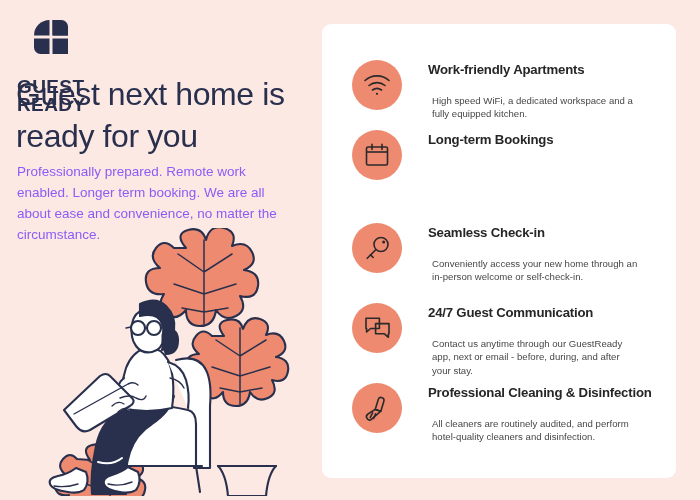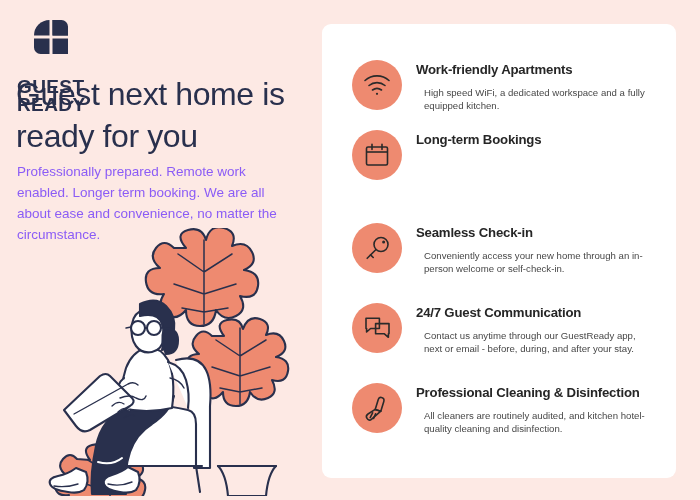--- a/index.html
+++ b/index.html
@@ -43,24 +43,24 @@
   .fi-0{top:36px}.fi-1{top:106px}.fi-2{top:199px}.fi-3{top:279px}.fi-4{top:359px}
 
   .badge{
     flex:0 0 auto;width:50px;height:50px;border-radius:50%;
     background:#ee8a70;display:flex;align-items:center;justify-content:center;
   }
   .badge svg{display:block;}
   .ftext{padding-top:2px;}
   .ftitle{
     font-size:13.2px;font-weight:bold;color:#262626;
-    margin:0 0 3px 0;line-height:1.2;letter-spacing:-0.2px;
+    margin:0 0 3px 12px;line-height:1.2;letter-spacing:-0.2px;
   }
   .fdesc{
-    font-size:9.6px;line-height:1.42;color:#474747;margin:8px;letter-spacing:0.01px;
+    font-size:9.6px;line-height:1.42;color:#474747;margin:16px;letter-spacing:0.01px;
   }
 </style>
 </head>
 <body>
 
 <div class="page">
 
   <div class="left">
 
     <div class="logo">
@@ -196,18 +196,18 @@
     <div class="feature fi-4">
       <div class="badge">
         <svg width="27" height="27" viewBox="0 0 27 27" fill="none" stroke="#2a2a2a" stroke-width="1.6" stroke-linecap="round" stroke-linejoin="round">
           <path d="M17.6 2.6c2 .6 2.8 2 2.2 4l-3 9.6-5.6-1.8 3-9.6c.6-2 1.6-2.8 3.4-2.2z"></path>
           <path d="M11.2 14.4 16.8 16.2 7.4 24.4c-1.6 1.4-3.4.6-4.4-1s-.6-3.4 1-4.4z"></path>
           <path d="M8.6 17.8 6.2 22.6M11.6 18.8 9.6 23.4"></path>
         </svg>
       </div>
       <div class="ftext">
         <p class="ftitle">Professional Cleaning &amp; Disinfection</p>
-        <p class="fdesc">All cleaners are routinely audited, and kitchen hotel-quality cleaning and disinfection.</p>
+        <p class="fdesc">All cleaners are routinely audited, and perform hotel-quality cleaners and disinfection.</p>
       </div>
     </div>
 
   </div>
 </div>
 
 </body></html>

